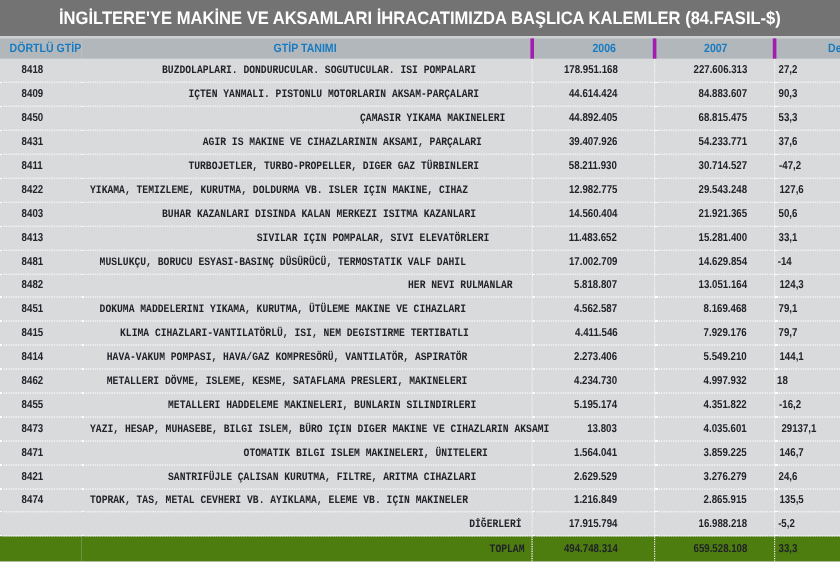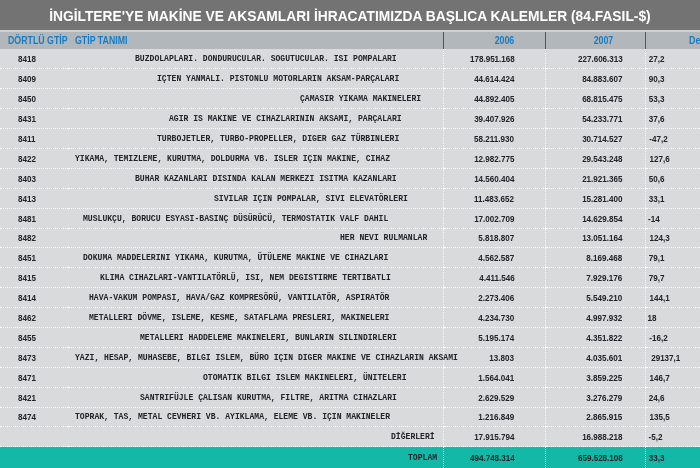--- a/index.html
+++ b/index.html
@@ -35,47 +35,47 @@
   thead th {
     background:#b1b7bb; color:#187bc2;
     height:17px; font-size:10px; font-weight:bold;
     white-space:nowrap; overflow:visible;
   }
   thead th .cell-text {
     display:inline-block; transform:scaleX(0.88); white-space:nowrap;
   }
   th.c-code { text-align:left; padding-left:8px; }
   th.c-code .cell-text { transform-origin:0 50%; }
-  th.c-desc { text-align:left; padding-left:7px;margin-top:34px; }
+  th.c-desc { text-align:center; padding-left:7px;margin-top:34px; }
   th.c-desc .cell-text { transform-origin:0 50%; }
   th.c-v1   { text-align:right; padding-right:30px; }
-  th.c-v2   { text-align:center; padding-right:22px; }
+  th.c-v2   { text-align:left; padding-right:22px; }
   th.c-chg  { text-align:center; padding-right:4px; }
   th.c-v1 .cell-text, th.c-v2 .cell-text, th.c-chg .cell-text { transform-origin:100% 50%; }
-  thead th.c-v1, thead th.c-v2, thead th.c-chg { border-left:1px solid #a21caf;padding-left:37px; }
+  thead th.c-v1, thead th.c-v2, thead th.c-chg { border-left:3px solid #a21caf;padding-left:37px; }
 
   tbody td {
     background:#d9dadb; color:#202329;
     height:18px; font-size:9.5px; font-weight:bold;
     border-bottom:1px dotted #ffffff;
     white-space:nowrap; overflow:visible;
   }
   tbody td .cell-text { display:inline-block; transform:scaleX(0.85); white-space:nowrap; }
   td.c-code { text-align:left; padding-left:18px; }
   td.c-code .cell-text { transform-origin:0 50%; }
   td.c-desc { text-align:right; padding-left:7px;font-family:Liberation Mono, monospace; }
   td.c-desc .cell-text { transform-origin:0 50%; }
   td.c-v1   { text-align:right; padding-right:30px; }
   td.c-v2   { text-align:right; padding-right:22px; }
   td.c-chg  { text-align:left; padding-right:26px; }
   td.c-v1 .cell-text, td.c-v2 .cell-text, td.c-chg .cell-text { transform-origin:100% 50%; }
   tbody td.c-v1, tbody td.c-v2, tbody td.c-chg { border-left:1px dotted #f6f7f7; }
 
   tr.total-row td {
-    background:#14b8a6;
+    background:#4d7c0f;
     height:19px;
     border-bottom:none;
   }
 </style>
 </head>
 <body>
 
 <div class="frame">
 
   <div class="title-bar">

